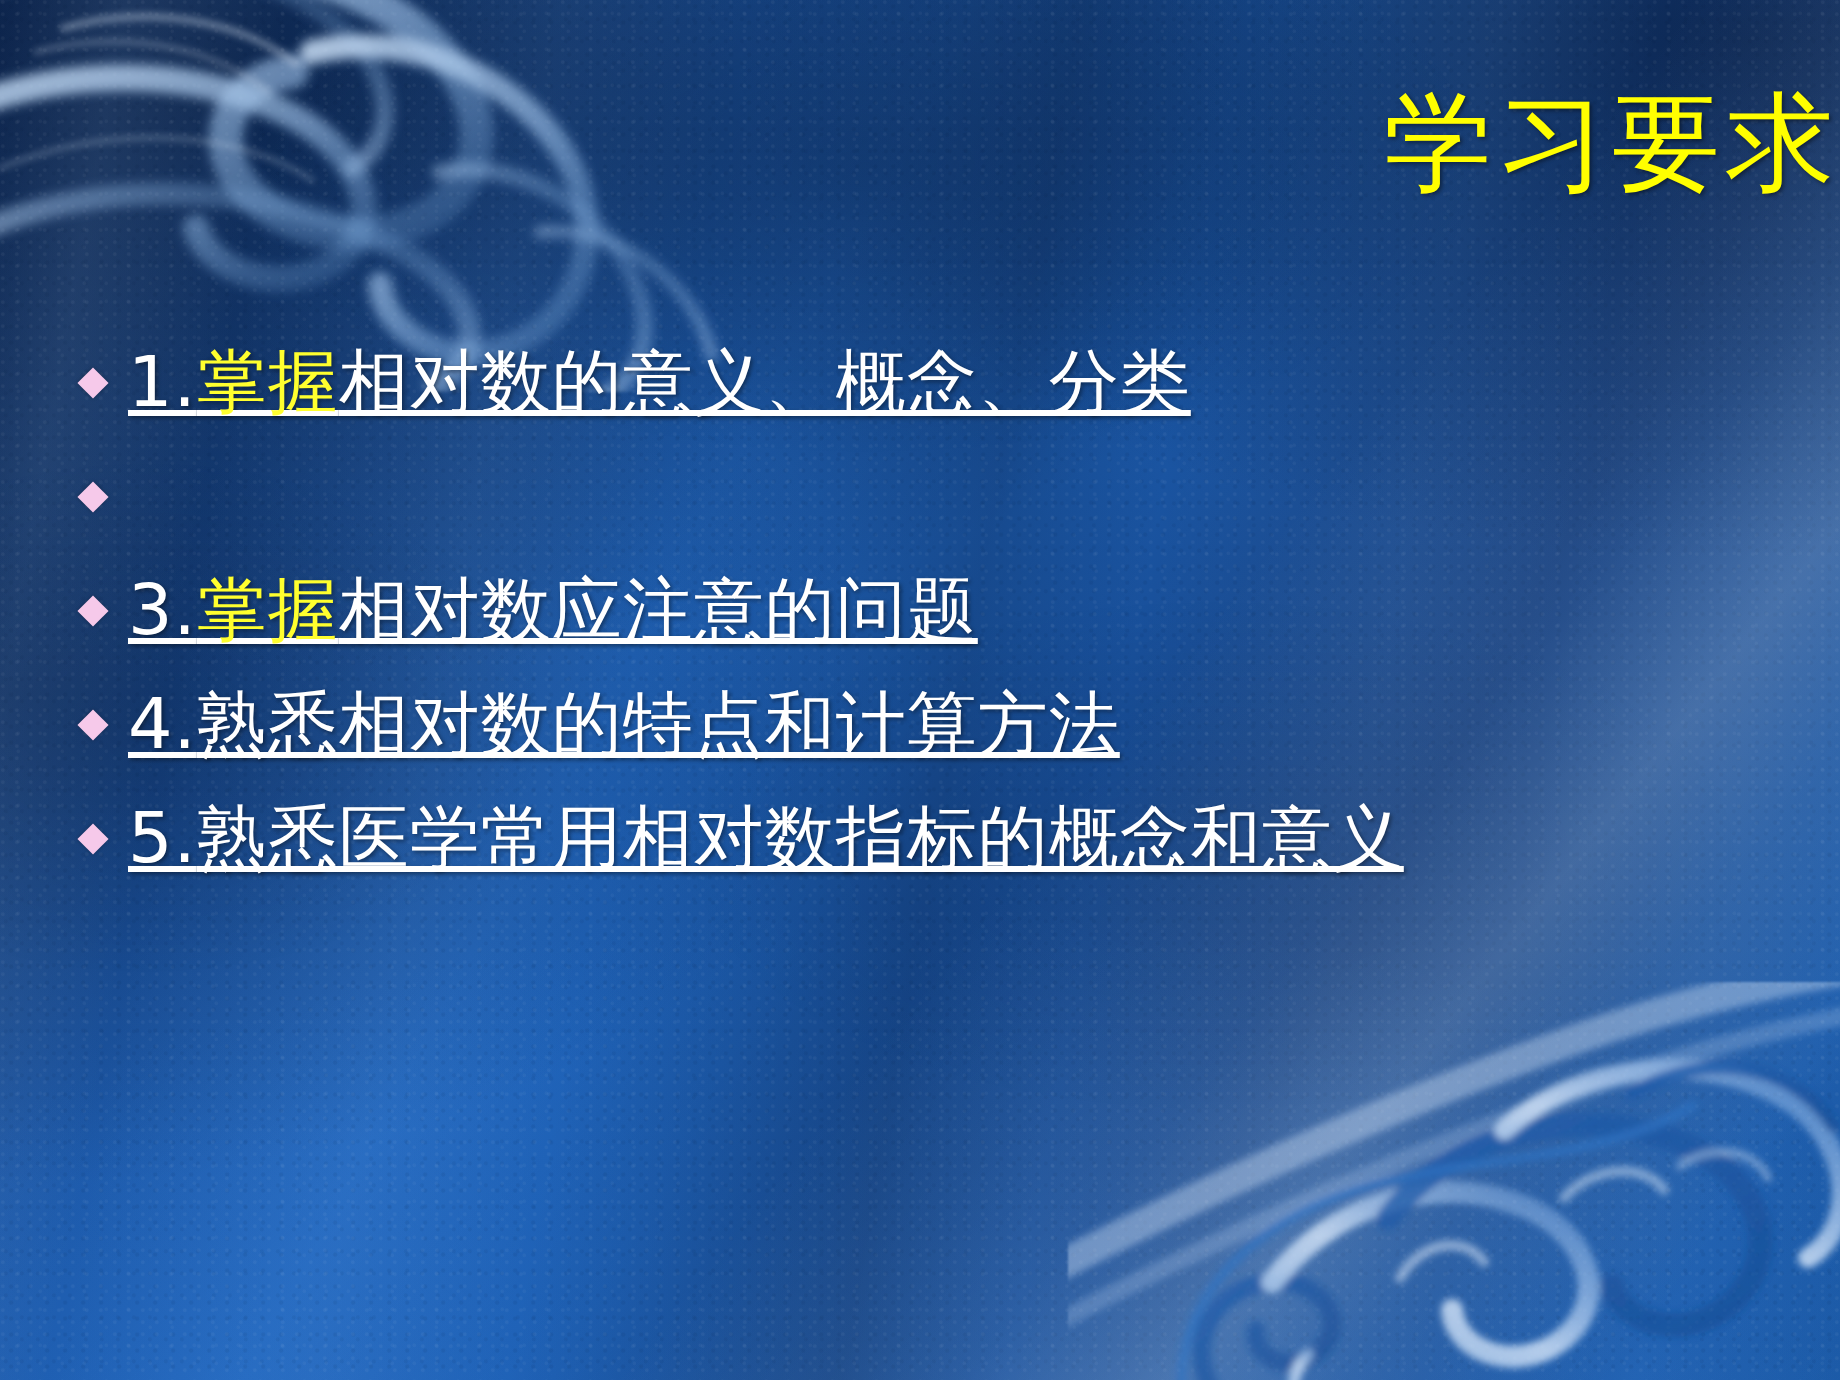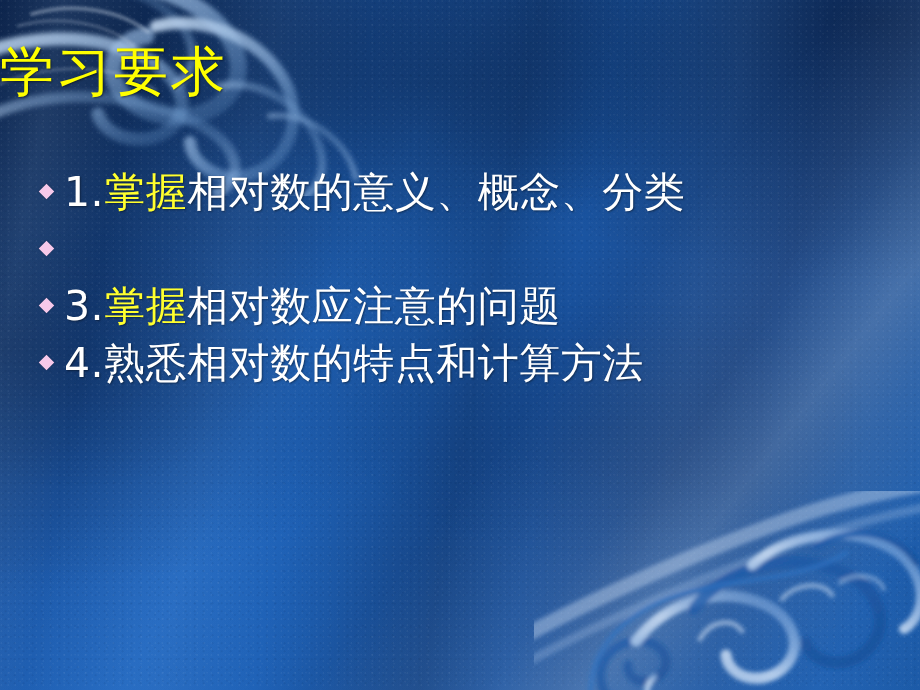--- a/index.html
+++ b/index.html
@@ -112,21 +112,21 @@
     opacity: 0.92;
     filter: blur(0.5px);
   }
 
   
   #title {
     position: absolute;
     left: 0;
     top: 40px;
     width: 920px;
-    text-align: left;
+    text-align: right;
     font-family: "DejaVu Serif", "Liberation Serif", serif;
     font-size: 54px;
     line-height: 64px;
     letter-spacing: 3px;
     color: #ffff00;
     text-shadow: 1px 1px 2px rgba(0,0,0,0.45);
     white-space: nowrap;
   }
 
   
@@ -152,26 +152,27 @@
   }
   .diamond {
     width: 11px;
     height: 11px;
     background: #f6c9ea;
     transform: rotate(45deg);
     box-shadow: 0 0 2px rgba(0,0,0,0.30);
   }
   .bullet-text {
     font-family: "DejaVu Sans", "Liberation Sans", sans-serif;
-    font-size: 41px;
+    font-size: 35px;
     line-height: 42px;
     color: #ffffff;
     white-space: nowrap;
     text-shadow: 1px 1px 2px rgba(0,0,0,0.40);
     letter-spacing: 0.5px;
+    text-decoration: underline;
   }
   .hl {
     color: #ffff2e;
   }
 </style>
 </head>
 <body>
 
 <div id="slide">
 
@@ -276,15 +277,21 @@
       <span class="bullet-text"><span>3.</span><span class="hl">掌握</span><span>相对数应注意的问题</span></span>
     </div>
 
     <div class="bullet-row">
       <span class="bullet-marker">
           <span class="diamond"></span>
         </span>
       <span class="bullet-text"><span>4.</span><span class="hl"></span><span>熟悉相对数的特点和计算方法</span></span>
     </div>
 
+    <div class="bullet-row">
+      <span class="bullet-marker">
+          <span class="diamond"></span>
+        </span>
+      <span class="bullet-text"><span>5.</span><span class="hl"></span><span>熟悉医学常用相对数指标的概念和意义</span></span>
+    </div>
 
   </div>
 </div>
 
 </body></html>

